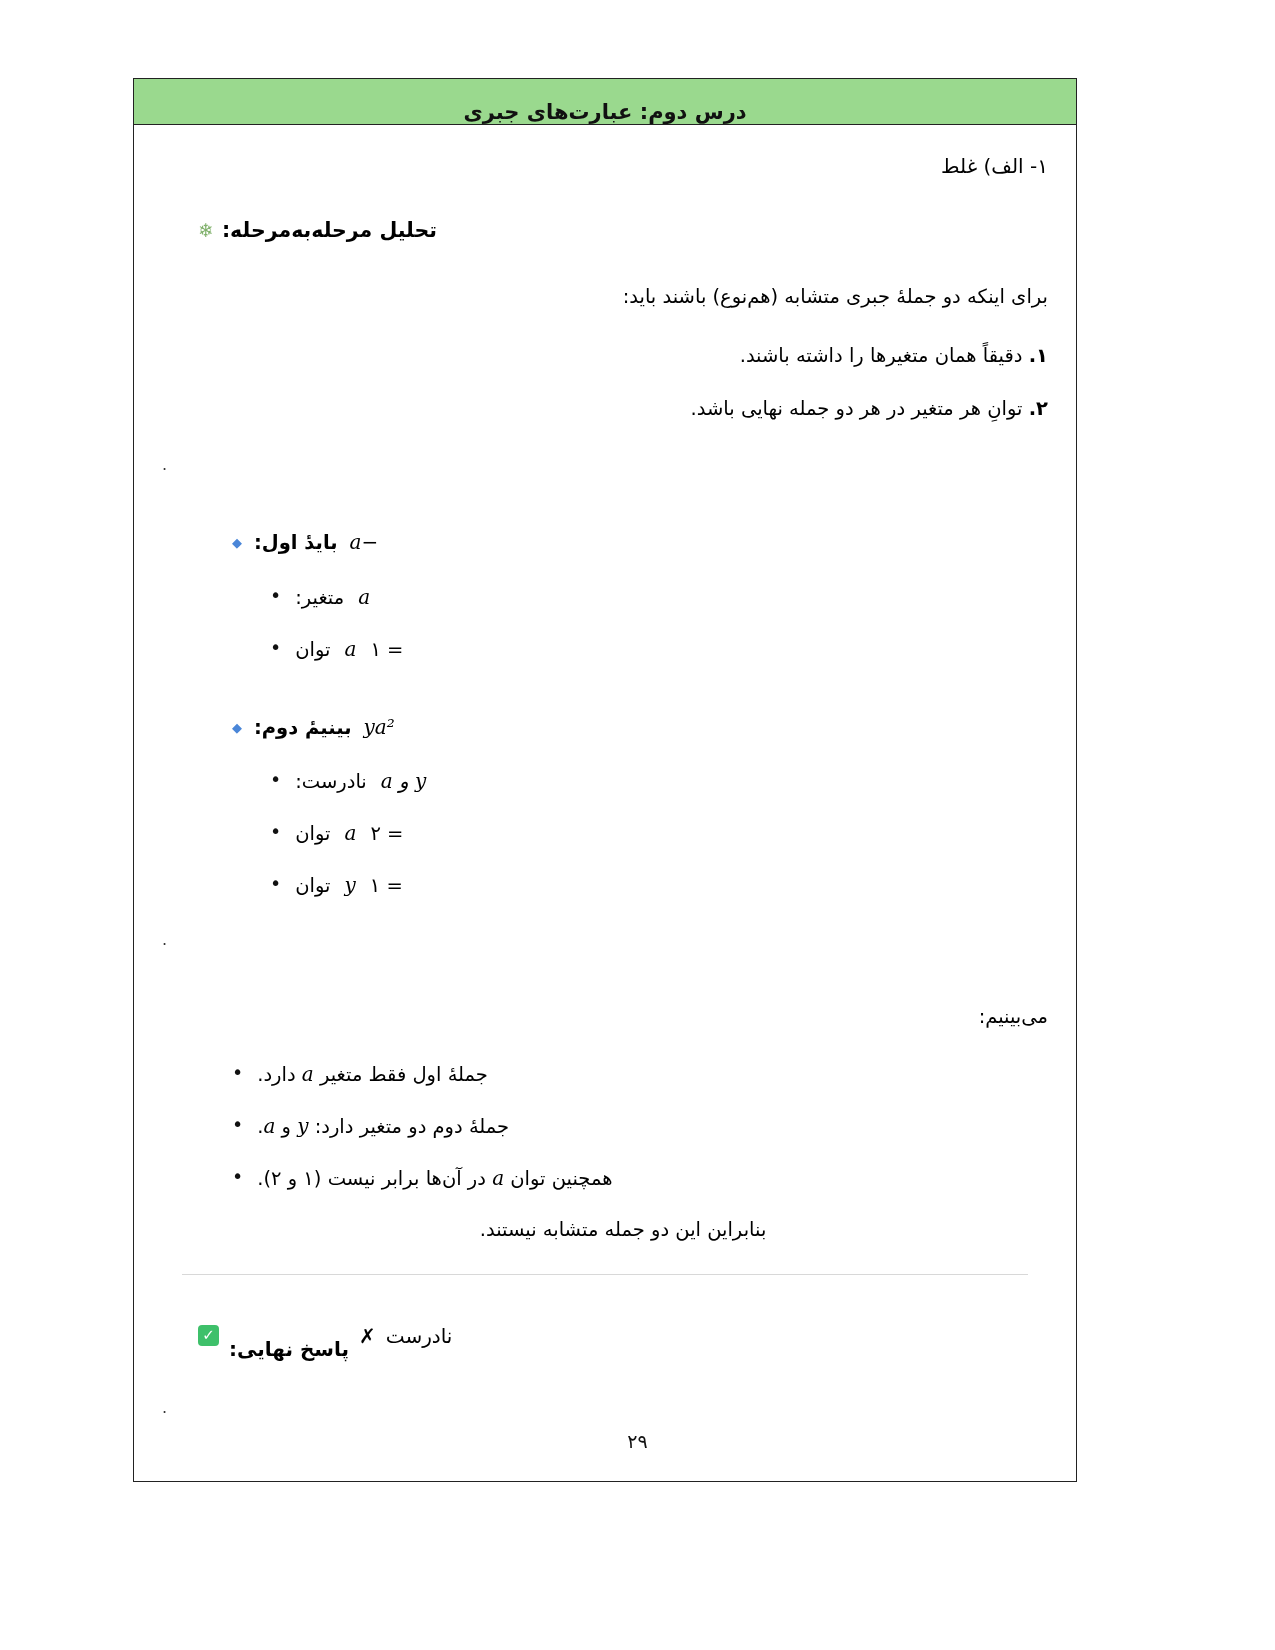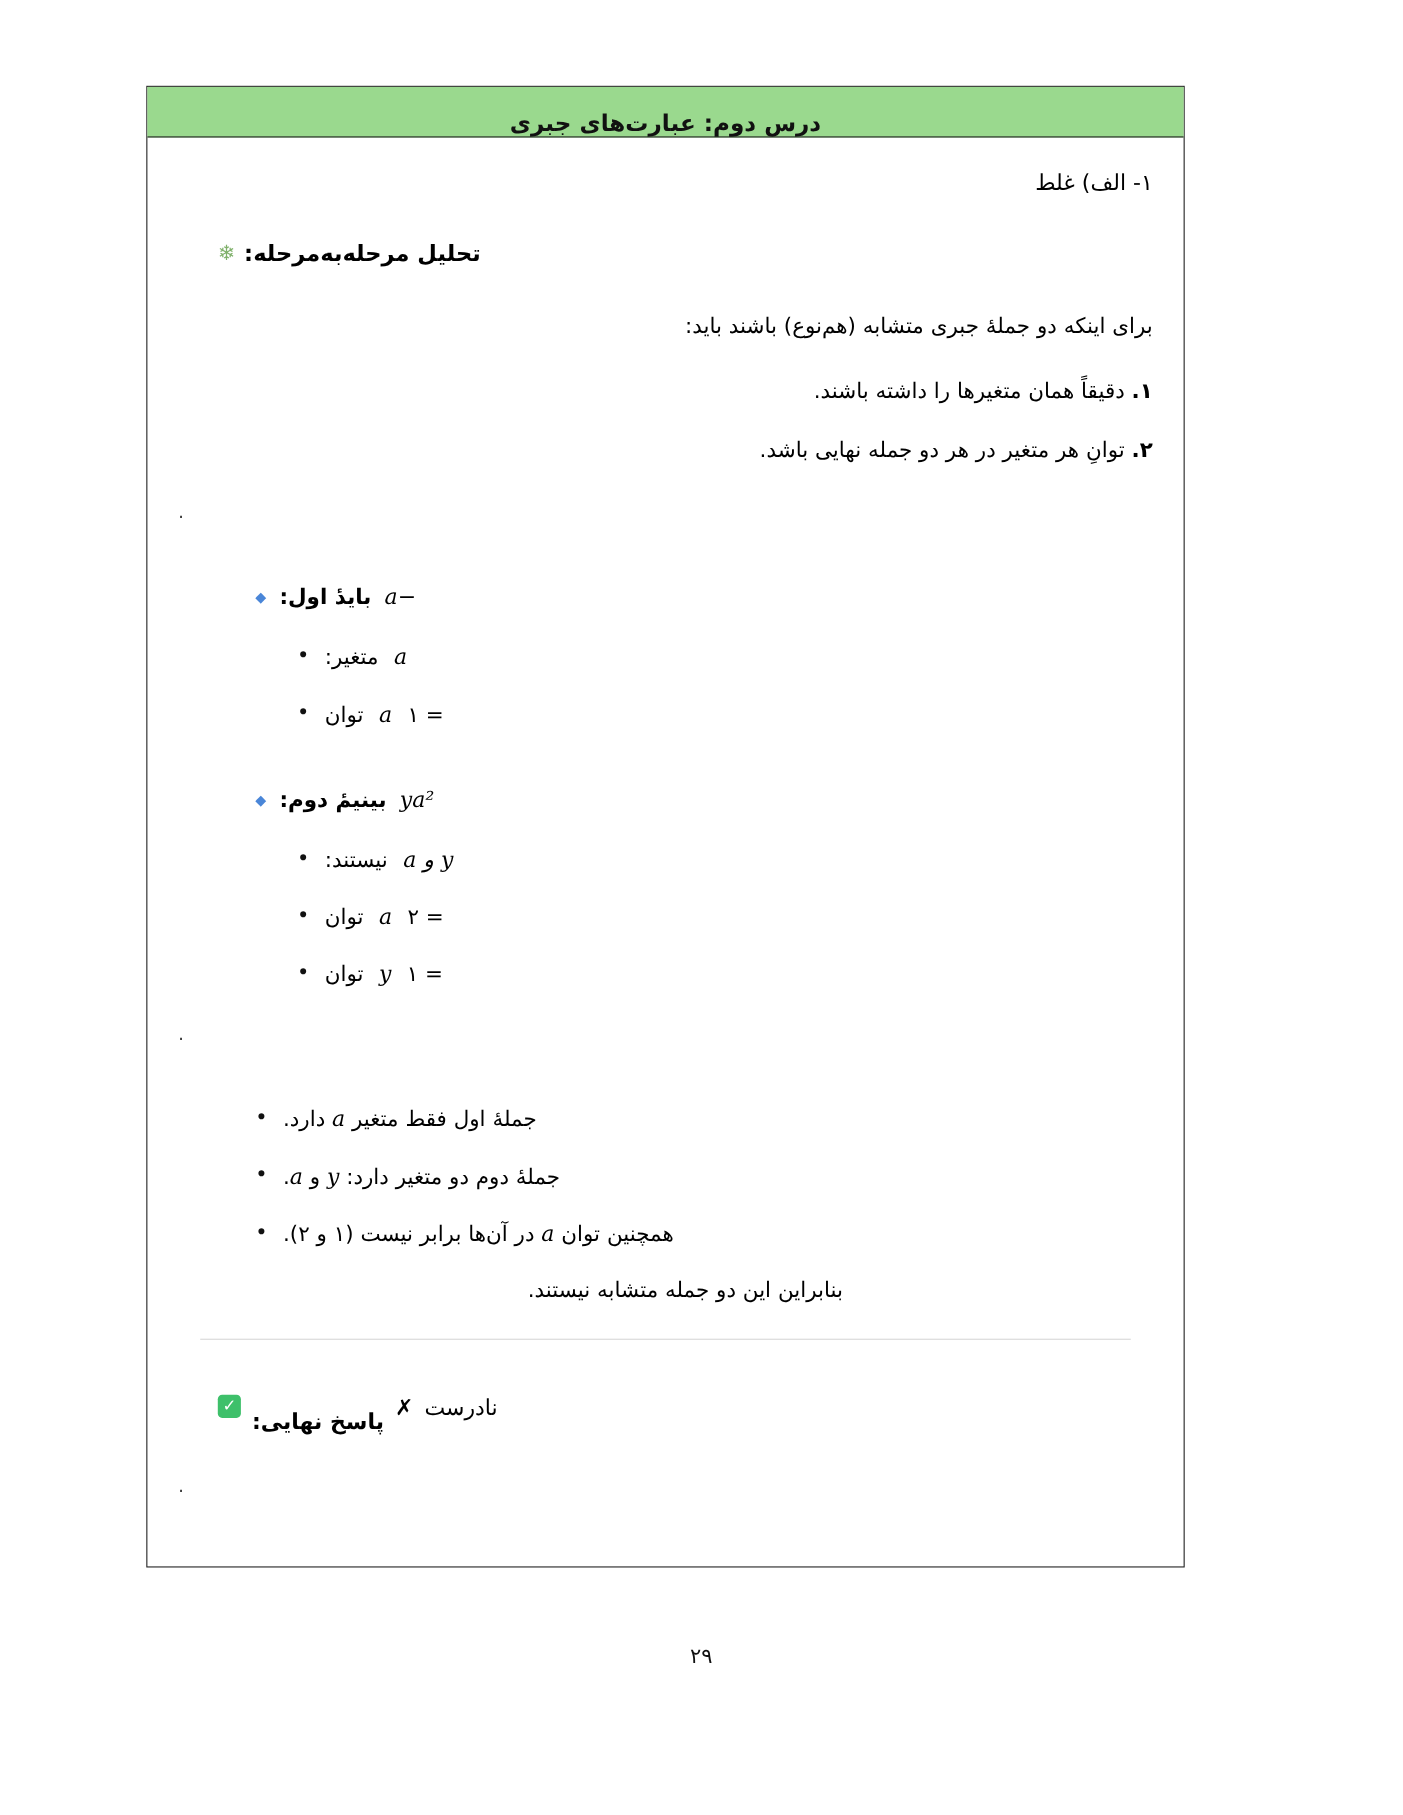--- a/index.html
+++ b/index.html
@@ -169,21 +169,21 @@
     font-size: 15px;
     line-height: 21px;
     text-align: center;
     flex: none;
   }
   .final-label { font-weight: bold; margin-top: 27px; }
   .page-number {
     position: absolute;
     left: 0;
     right: 0;
-    top: 1495px;
+    top: 1430px;
     text-align: center;
     font-size: 19px;
     color: #111;
   }
 </style>
 </head>
 <body>
 
 <div class="page">
 
@@ -242,21 +242,21 @@
       <div class="gap-md"></div>
 
       <div class="diamond-item">
         <span class="diamond">◆</span>
         <span>بینیمٔ دوم:</span>
         <span class="mathi">ya²</span>
       </div>
 
       <div class="bullet-item">
         <span class="dot">•</span>
-        <span>نیستند:</span>
+        <span>نادرست:</span>
         <span class="mathi">y و a</span>
       </div>
 
       <div class="bullet-item">
         <span class="dot">•</span>
         <span>توان</span>
         <span class="mathi">a</span>
         <span>= ۲</span>
       </div>
 
@@ -264,20 +264,21 @@
         <span class="dot">•</span>
         <span>توان</span>
         <span class="mathi">y</span>
         <span>= ۱</span>
       </div>
 
       <div class="spacer-dot">·</div>
 
       <div class="gap-md"></div>
 
+      <div class="seeline">می‌بینیم:</div>
 
       <div class="bullet-item wide">
         <span class="dot">•</span>
         <span>جملهٔ اول فقط متغیر <span class="mathi">a</span> دارد.</span>
       </div>
 
       <div class="bullet-item wide">
         <span class="dot">•</span>
         <span>جملهٔ دوم دو متغیر دارد: <span class="mathi">y</span> و <span class="mathi">a</span>.</span>
       </div>

